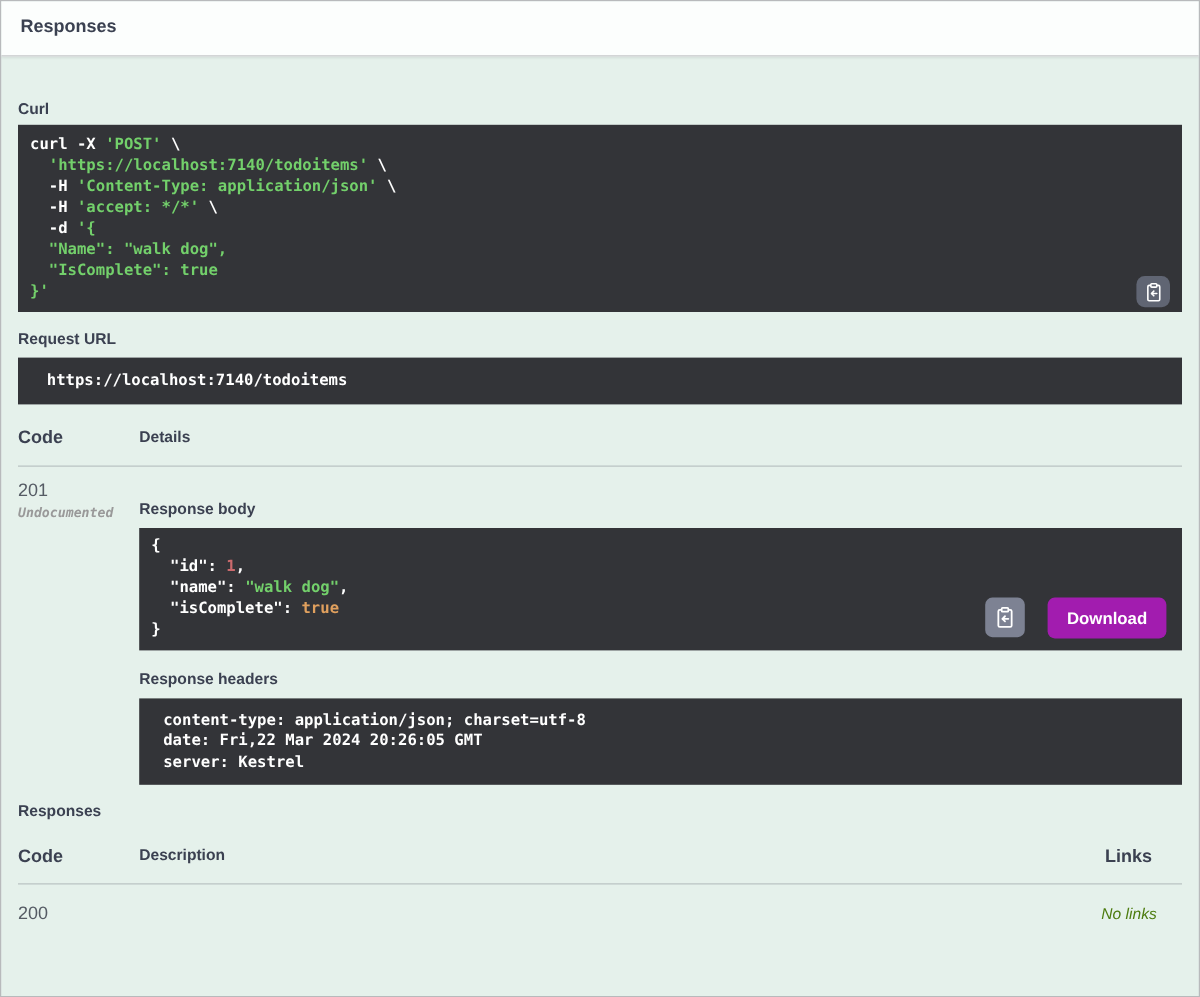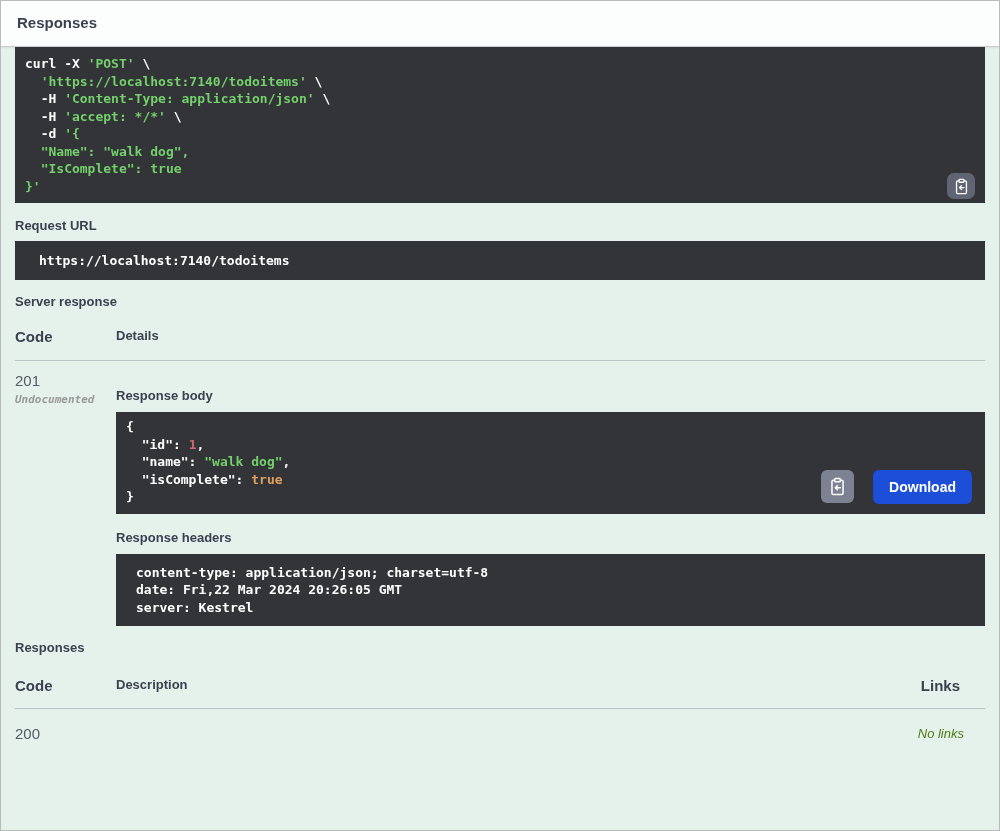--- a/index.html
+++ b/index.html
@@ -75,21 +75,21 @@
   .copy-btn.light {
     position: static;
     width: 33px; height: 33px;
     background: #7d8293;
     border-radius: 6px;
   }
   .copy-btn.light svg { width: 19px; height: 19px; }
   .download-btn {
     height: 34px;
     padding: 0 16px;
-    background: #1d4ed8;
+    background: #a21caf;
     color: #fff;
     font-family: "Liberation Sans", sans-serif;
     font-weight: 700;
     font-size: 14px;
     border: none;
     border-radius: 6px;
     cursor: pointer;
   }
 
   .table-header {
@@ -137,20 +137,21 @@
 </style>
 </head>
 <body>
 
 <div class="section-header">
   <h3>Responses</h3>
 </div>
 
 <div class="content">
 
+  <div class="block-label curl-label">Curl</div>
   <div class="code-block curl-block">
     <div>
         <div class="code-line"><span class="tok-plain">curl -X </span><span class="tok-string">'POST'</span><span class="tok-plain"> \</span></div>
         <div class="code-line"><span class="tok-plain">  </span><span class="tok-string">'https://localhost:7140/todoitems'</span><span class="tok-plain"> \</span></div>
         <div class="code-line"><span class="tok-plain">  -H </span><span class="tok-string">'Content-Type: application/json'</span><span class="tok-plain"> \</span></div>
         <div class="code-line"><span class="tok-plain">  -H </span><span class="tok-string">'accept: */*'</span><span class="tok-plain"> \</span></div>
         <div class="code-line"><span class="tok-plain">  -d </span><span class="tok-string">'{</span></div>
         <div class="code-line"><span class="tok-string">  "Name": "walk dog",</span></div>
         <div class="code-line"><span class="tok-string">  "IsComplete": true</span></div>
         <div class="code-line"><span class="tok-string">}'</span></div>
@@ -165,21 +166,20 @@
         </svg>
       </span>
     </div>
   </div>
 
   <div class="block-label url-label">Request URL</div>
   <div class="code-block url-block">
     <span>https://localhost:7140/todoitems</span>
   </div>
 
-  <div class="block-label server-label">Server response</div>
 
   <div class="table-header">
     <div class="col-code th-lg">Code</div>
     <div class="th-sm">Details</div>
   </div>
 
   <div class="response-row">
     <div class="col-code">
       <div class="status-code">201</div>
       <div class="undocumented">Undocumented</div>

